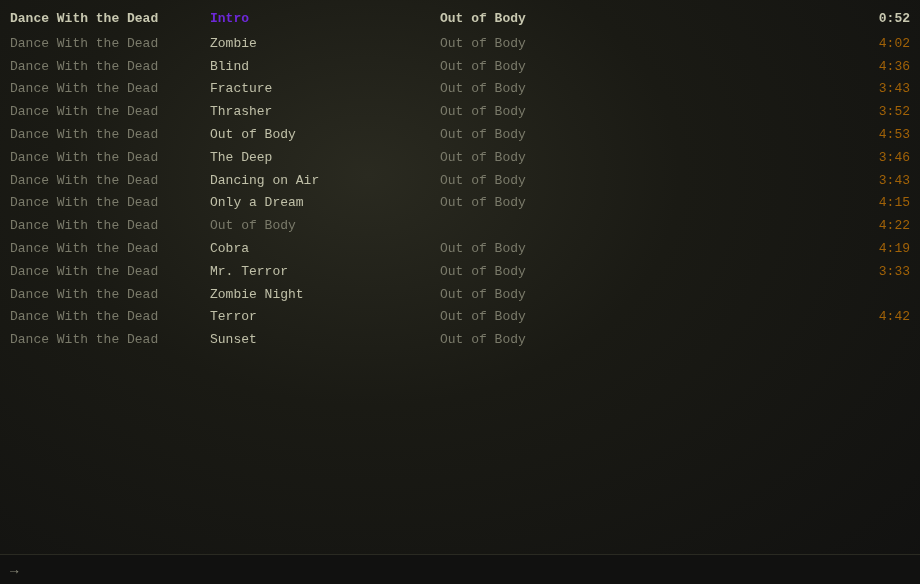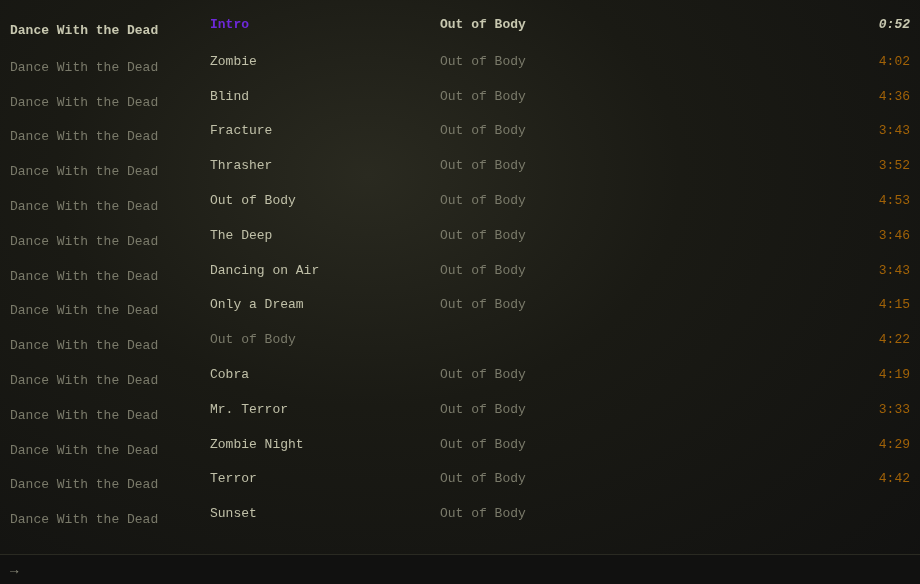--- a/index.html
+++ b/index.html
@@ -34,21 +34,20 @@
     .track-row.header {
       color: #c8c8b0;
       font-weight: bold;
       margin-bottom: 2px;
     }
 
     .col-artist {
       width: 200px;
       flex-shrink: 0;
       color: #7a7a6a;
-      margin-top: 12px;
     }
 
     .track-row.header .col-artist {
       color: #c8c8b0;
     }
 
     .col-title {
       width: 230px;
       flex-shrink: 0;
       color: #c0c0a8;
@@ -69,21 +68,20 @@
     }
 
     .col-duration {
       flex: 1;
       text-align: right;
       color: #a16207;
     }
 
     .track-row.header .col-duration {
       color: #c8c8b0;
-      font-style: italic;
     }
 
     .bottom-bar {
       position: absolute;
       bottom: 0;
       left: 0;
       right: 0;
       height: 30px;
       background: #111110;
       border-top: 1px solid #2a2a22;
@@ -170,21 +168,20 @@
     <div class="track-row">
       <div class="col-artist">Dance With the Dead</div>
       <div class="col-title">Mr. Terror</div>
       <div class="col-album">Out of Body</div>
       <div class="col-duration">3:33</div>
     </div>
     <div class="track-row">
       <div class="col-artist">Dance With the Dead</div>
       <div class="col-title">Zombie Night</div>
       <div class="col-album">Out of Body</div>
-      <div class="col-duration">4:29</div>
     </div>
     <div class="track-row">
       <div class="col-artist">Dance With the Dead</div>
       <div class="col-title">Terror</div>
       <div class="col-album">Out of Body</div>
       <div class="col-duration">4:42</div>
     </div>
     <div class="track-row">
       <div class="col-artist">Dance With the Dead</div>
       <div class="col-title">Sunset</div>

